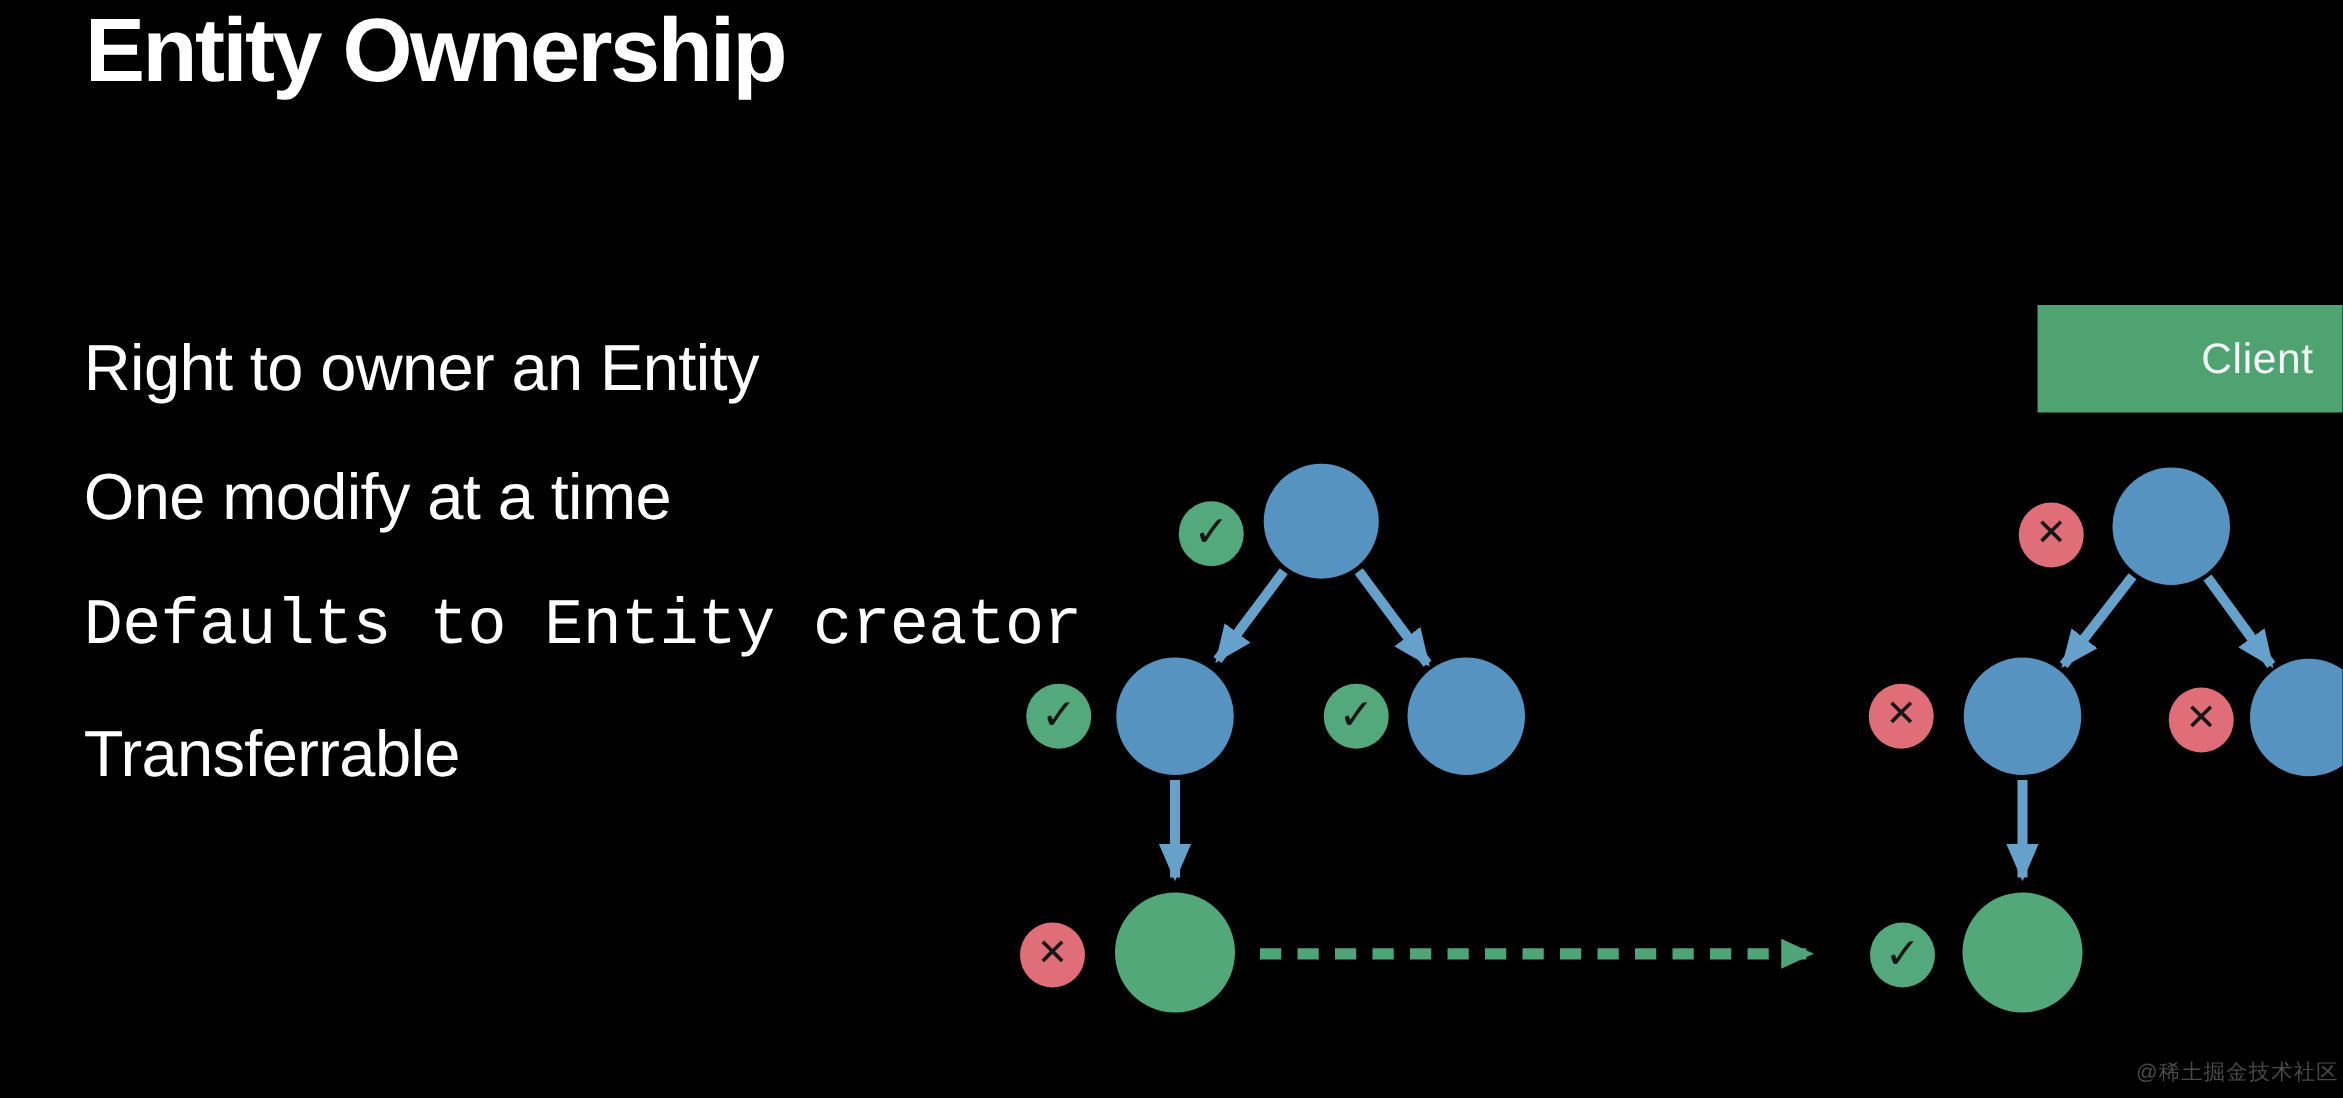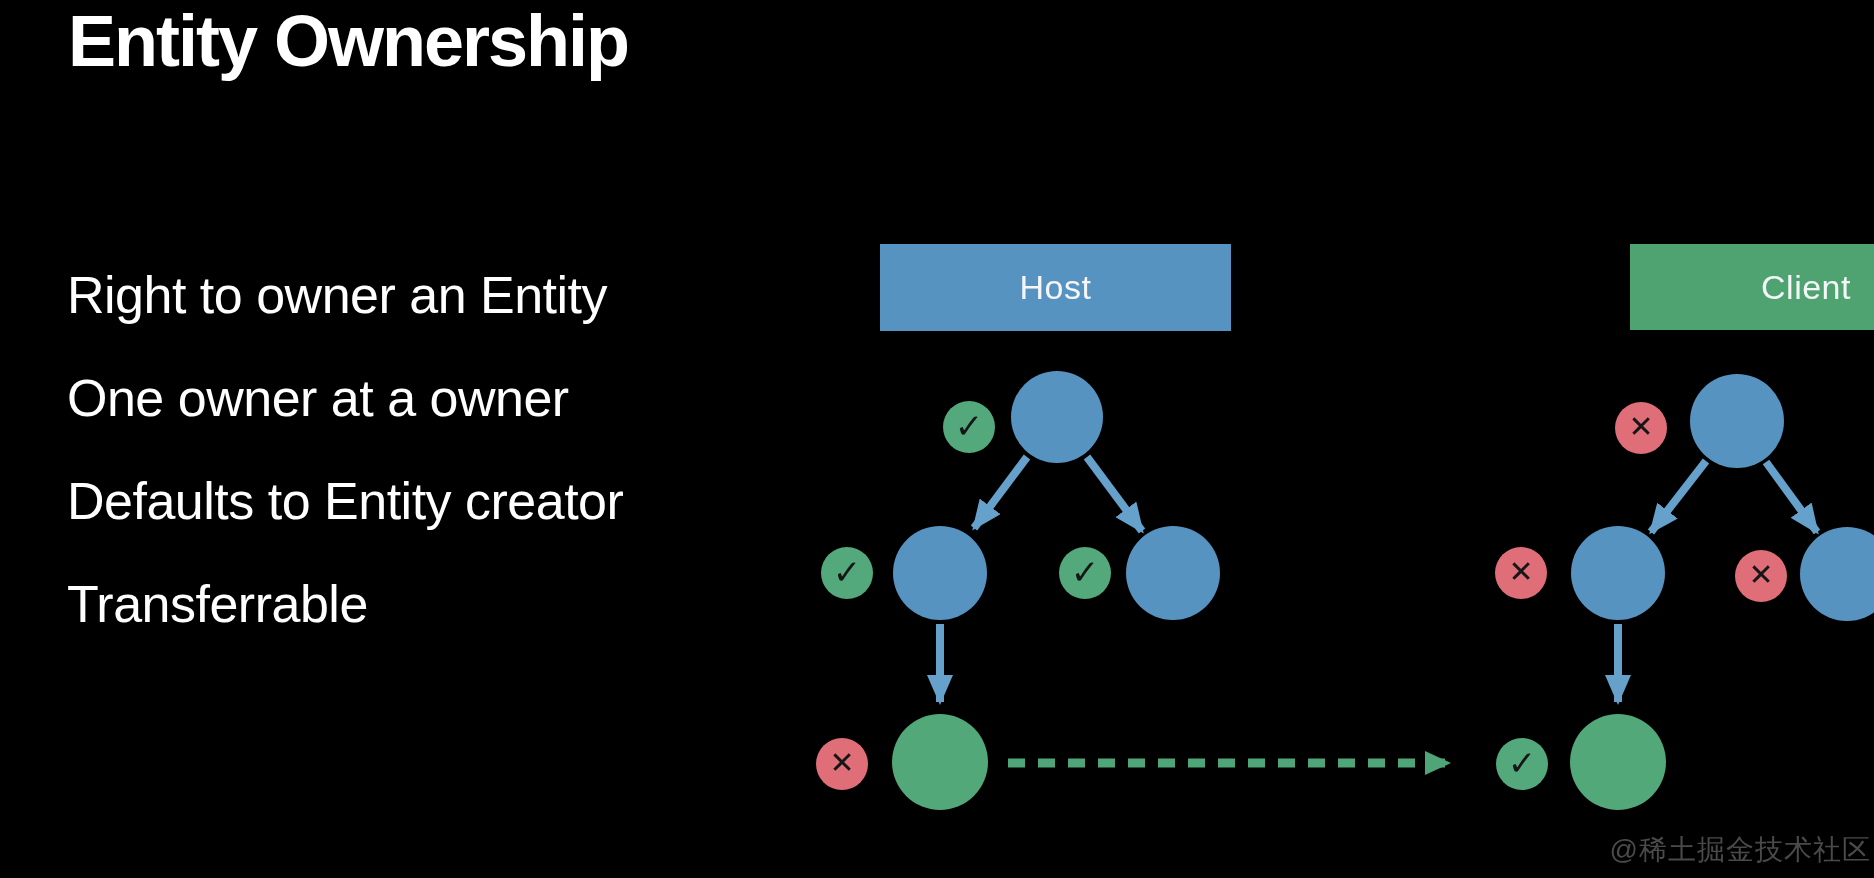--- a/index.html
+++ b/index.html
@@ -45,21 +45,21 @@
     font-size: 52px;
     font-weight: 400;
     letter-spacing: -0.5px;
     color: var(--text);
     line-height: 64px;
     height: 64px;
     white-space: nowrap;
   }
   .bullet-0 { top: 263px; }
   .bullet-1 { top: 366px; }
-  .bullet-2 { top: 469px; }
+  .bullet-2 { top: 469px; font-family: Liberation Mono, monospace; }
   .bullet-3 { top: 572px; text-align: right; }
 
   .header-box {
     position: absolute;
     display: flex;
     align-items: center;
     justify-content: center;
     z-index: 2;
   }
   .header-box span {
@@ -106,42 +106,39 @@
     line-height: 1;
     color: var(--badge_glyph);
     transform: translateY(-1px);
   }
   .badge[data-type="cross"] .glyph { font-size: 30px; }
 
   .watermark {
     position: absolute;
     right: 7px;
     bottom: 9px;
-    font-size: 28px;
+    font-size: 17px;
     color: var(--watermark);
     letter-spacing: 1px;
   }
 </style>
 </head>
 <body>
 
 <div class="slide">
 
   <h1 class="title">Entity Ownership</h1>
 
   <ul class="bullets">
     <li class="bullet-0">Right to owner an Entity</li>
-    <li class="bullet-1">One owner at a owner</li>
+    <li class="bullet-1">One modify at a time</li>
     <li class="bullet-2">Defaults to Entity creator</li>
     <li class="bullet-3">Transferrable</li>
   </ul>
 
-  <div class="header-box host-box">
-    <span>Host</span>
-  </div>
   <div class="header-box client-box">
     <span>Client</span>
   </div>
 
   <svg class="arrows" width="1874" height="878" viewBox="0 0 1874 878">
     <defs>
       <marker id="ah-blue" markerWidth="30" markerHeight="26" refX="27" refY="13" orient="auto" markerUnits="userSpaceOnUse">
         <path d="M0,0 L30,13 L0,26 Z" fill="#66A1CC"></path>
       </marker>
       <marker id="ah-green" markerWidth="26" markerHeight="24" refX="23" refY="12" orient="auto" markerUnits="userSpaceOnUse">

